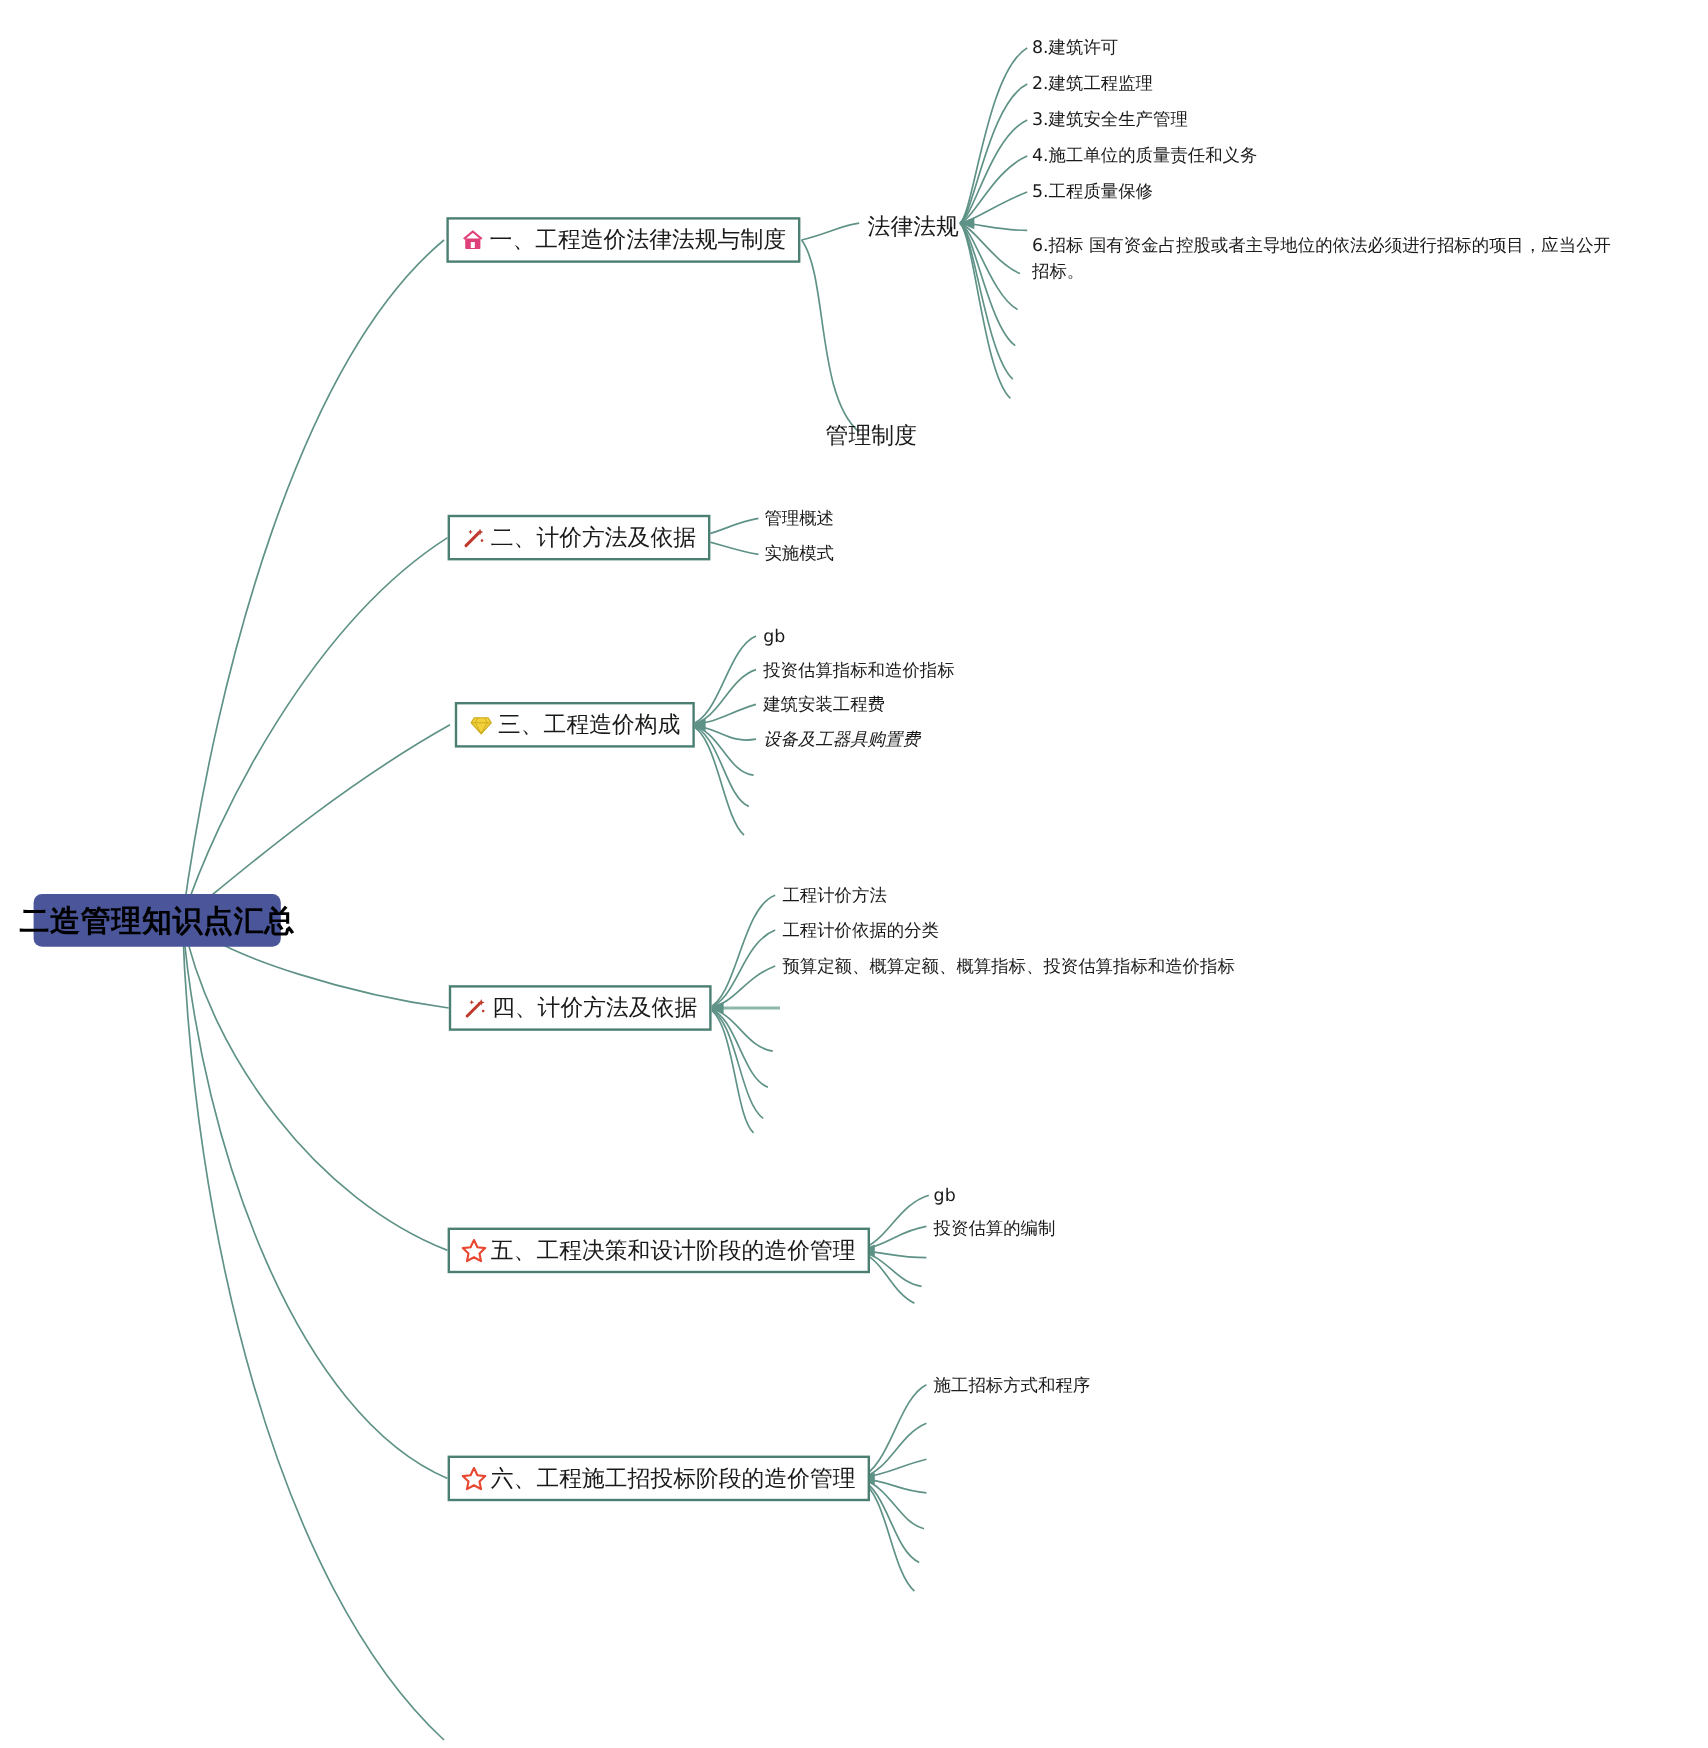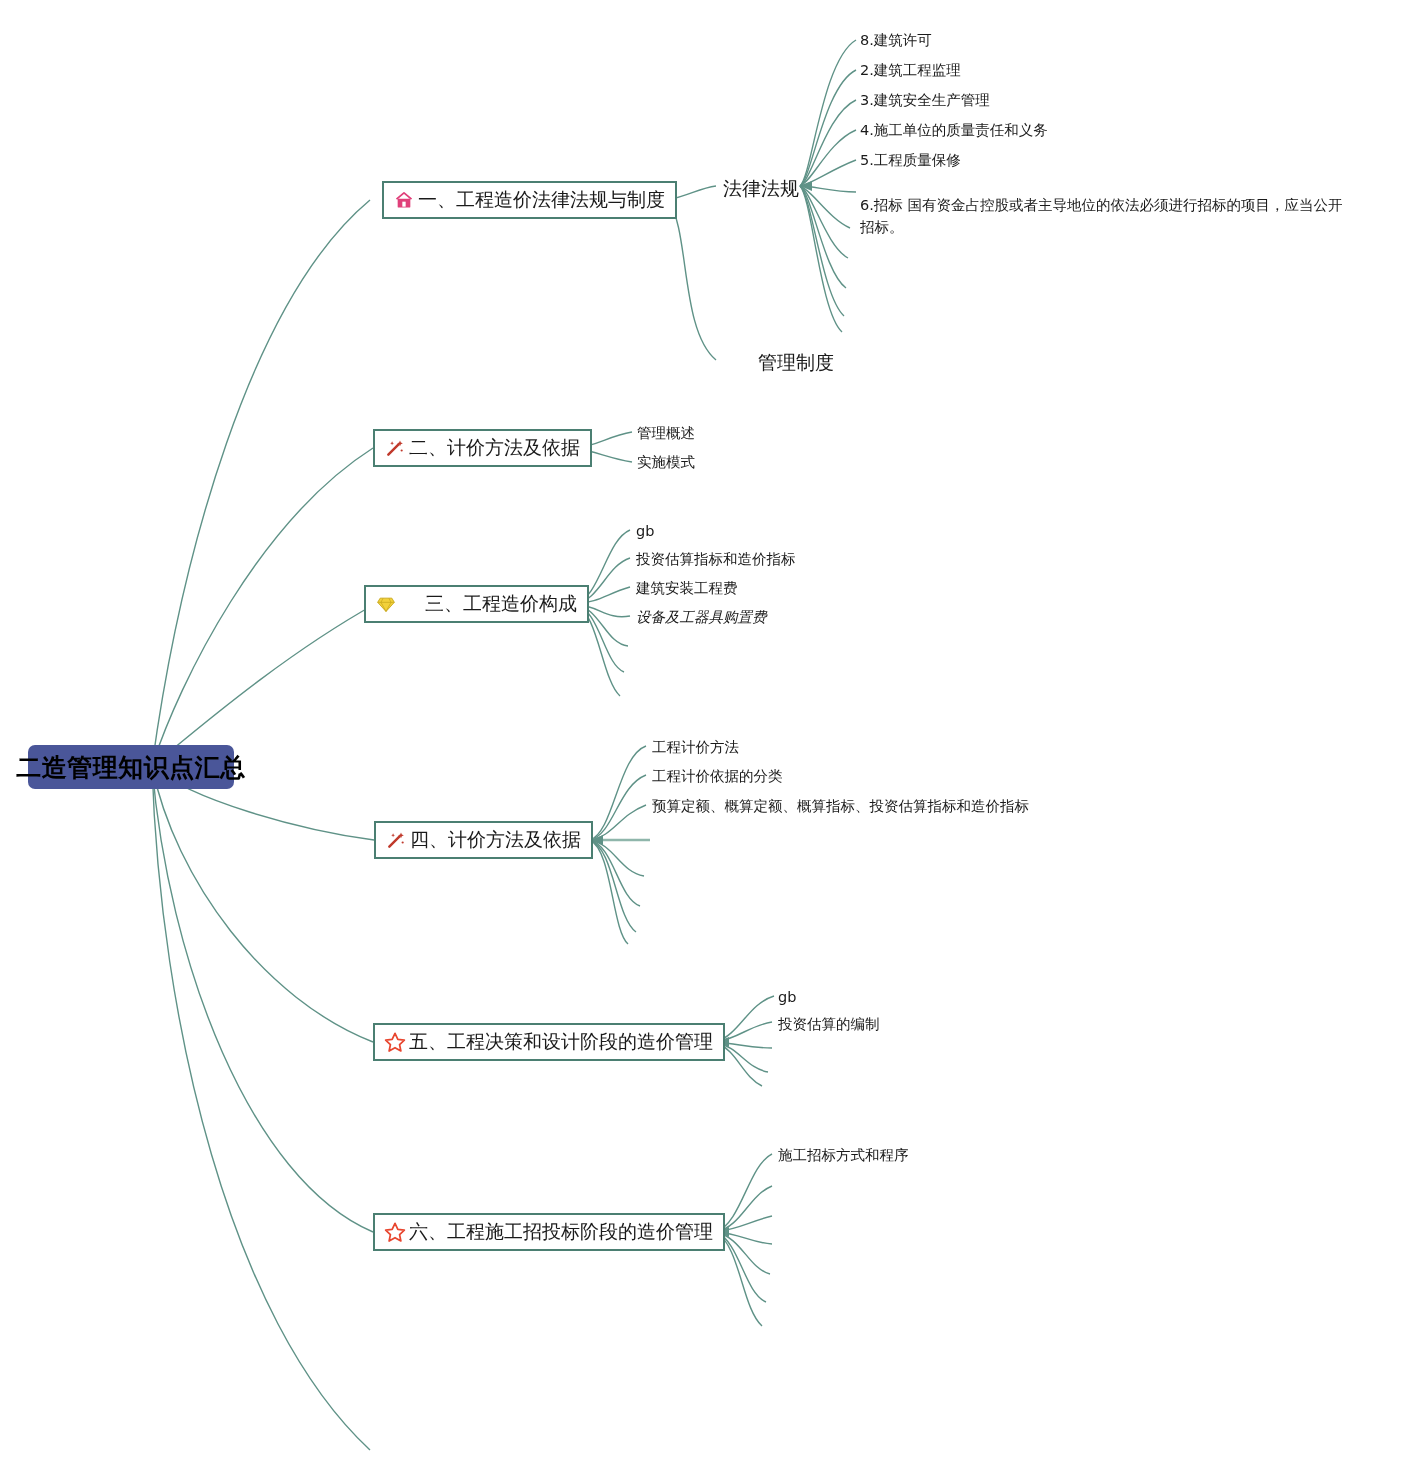--- a/index.html
+++ b/index.html
@@ -165,33 +165,33 @@
       <polygon points="591,840 603,835 603,845"></polygon>
       <polygon points="717,1042 729,1037 729,1047"></polygon>
       <polygon points="717,1232 729,1227 729,1237"></polygon>
     </g>
   </svg>
 
   <div class="node root-node">
     <span class="root-label">二造管理知识点汇总</span>
   </div>
 
-  <div class="node branch-node" style="left:382px; top:181px;text-align:center;">
+  <div class="node branch-node" style="left:372px; top:181px;text-align:center;">
     <span class="branch-icon">
       <svg width="20" height="20" viewBox="0 0 24 24" fill="none" stroke="#e0407a" stroke-width="2.2" stroke-linejoin="round">
         <path d="M3 11 L12 3.5 L21 11"></path>
         <path d="M5.5 10.5 V20 H18.5 V10.5" fill="#e0407a" stroke="#e0407a"></path>
         <rect x="10" y="14" width="4" height="6" fill="#ffffff" stroke="none"></rect>
       </svg>
     </span>
     <span class="branch-label">一、工程造价法律法规与制度</span>
   </div>
 
   <div class="node sub-node" style="left:723px; top:176px;">法律法规</div>
-  <div class="node sub-node" style="left:758px; top:350px;">管理制度</div>
+  <div class="node sub-node" style="left:688px; top:350px;">管理制度</div>
 
   <div class="node leaf-node" style="left:860px; top:30px;">8.建筑许可</div>
   <div class="node leaf-node" style="left:860px; top:60px;">2.建筑工程监理</div>
   <div class="node leaf-node" style="left:860px; top:90px;">3.建筑安全生产管理</div>
   <div class="node leaf-node" style="left:860px; top:120px;">4.施工单位的质量责任和义务</div>
   <div class="node leaf-node" style="left:860px; top:150px;">5.工程质量保修</div>
   <div class="node leaf-node leaf-wrap" style="left:860px; top:180px; width:490px;margin-top:15px;">6.招标 国有资金占控股或者主导地位的依法必须进行招标的项目，应当公开招标。</div>
 
   <div class="node branch-node" style="left:373px; top:429px;">
     <span class="branch-icon">
@@ -200,21 +200,21 @@
         <path d="M18 3 l1 2.4 l2.4 1 l-2.4 1 l-1 2.4 l-1 -2.4 l-2.4 -1 l2.4 -1 z" fill="#c0392b"></path>
         <path d="M8.5 4 l.7 1.6 l1.6 .7 l-1.6 .7 l-.7 1.6 l-.7 -1.6 l-1.6 -.7 l1.6 -.7 z" fill="#c0392b"></path>
         <circle cx="20" cy="15" r="1.3" fill="#c0392b"></circle>
       </svg>
     </span>
     <span class="branch-label">二、计价方法及依据</span>
   </div>
   <div class="node leaf-node" style="left:637px; top:423px;">管理概述</div>
   <div class="node leaf-node" style="left:637px; top:452px;">实施模式</div>
 
-  <div class="node branch-node" style="left:364px; top:585px;gap:25px;">
+  <div class="node branch-node" style="left:379px; top:585px;">
     <span class="branch-icon">
       <svg width="20" height="20" viewBox="0 0 24 24">
         <path d="M5 5 H19 L22 10 L12 21 L2 10 Z" fill="#f2d13a" stroke="#c9a81c" stroke-width="1.1" stroke-linejoin="round"></path>
         <path d="M2 10 H22 M8.5 5 L6 10 L12 21 M15.5 5 L18 10 L12 21" fill="none" stroke="#c9a81c" stroke-width="0.9"></path>
       </svg>
     </span>
     <span class="branch-label">三、工程造价构成</span>
   </div>
   <div class="node leaf-node" style="left:636px; top:521px;">gb</div>
   <div class="node leaf-node" style="left:636px; top:549px;">投资估算指标和造价指标</div>

